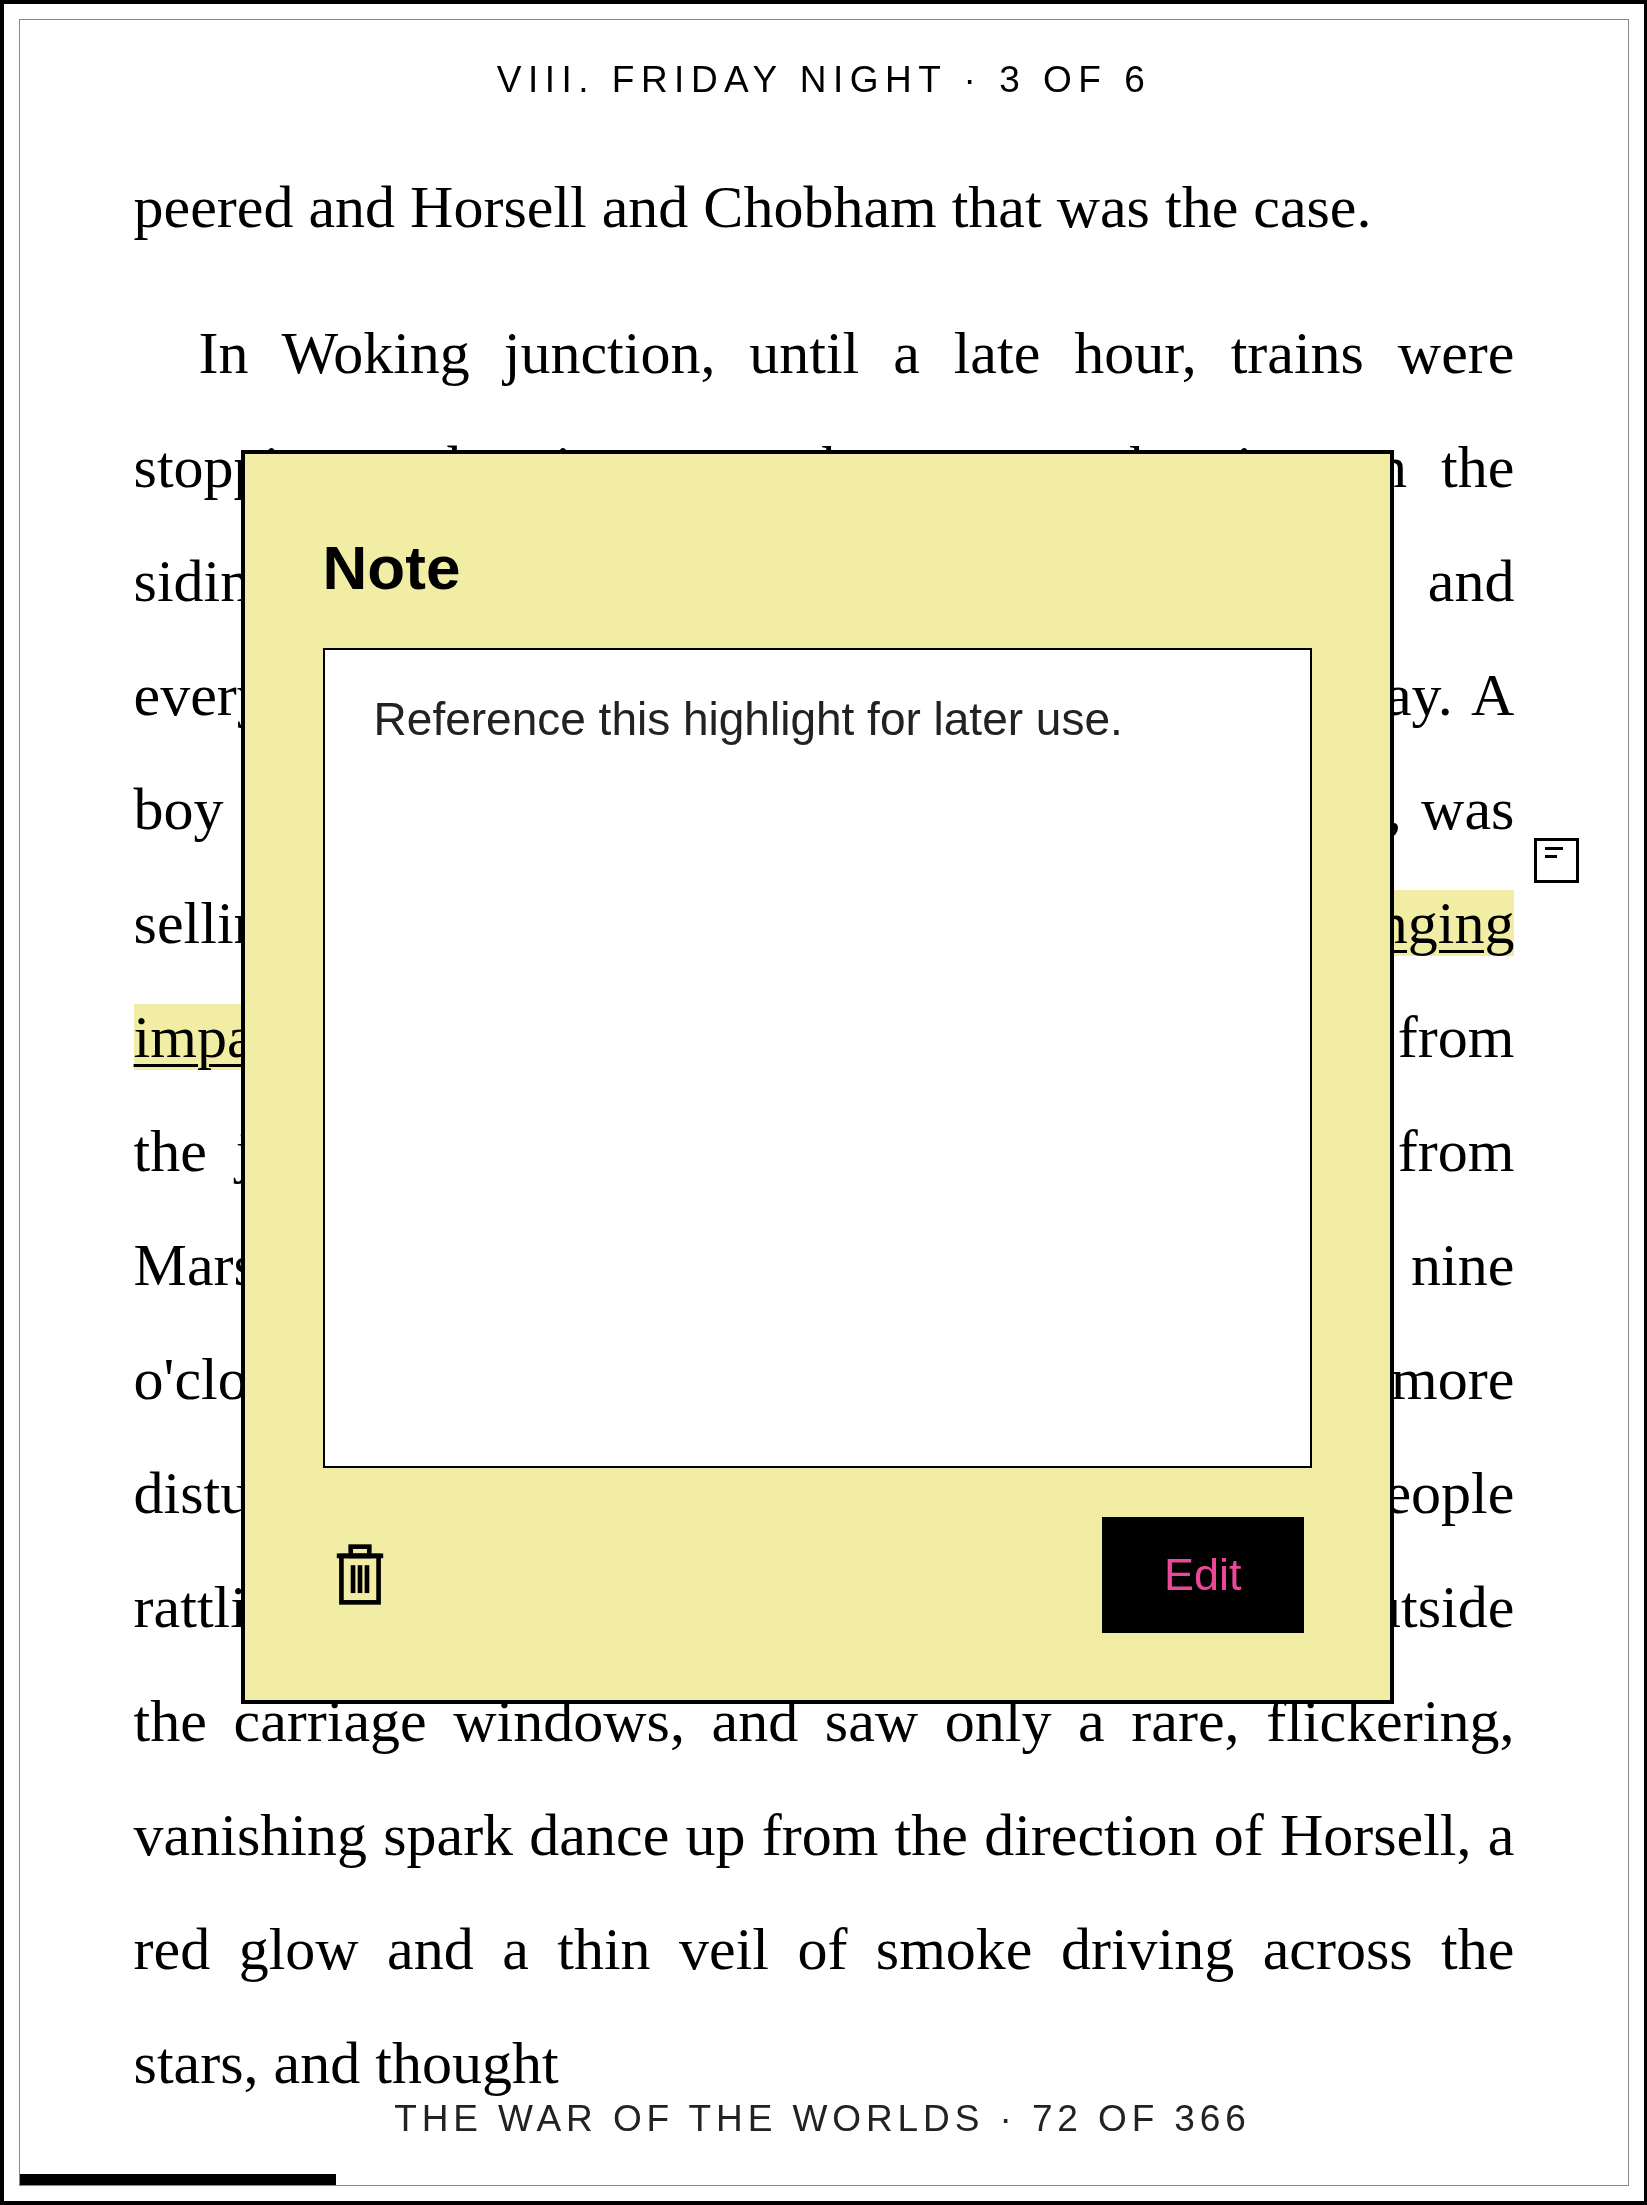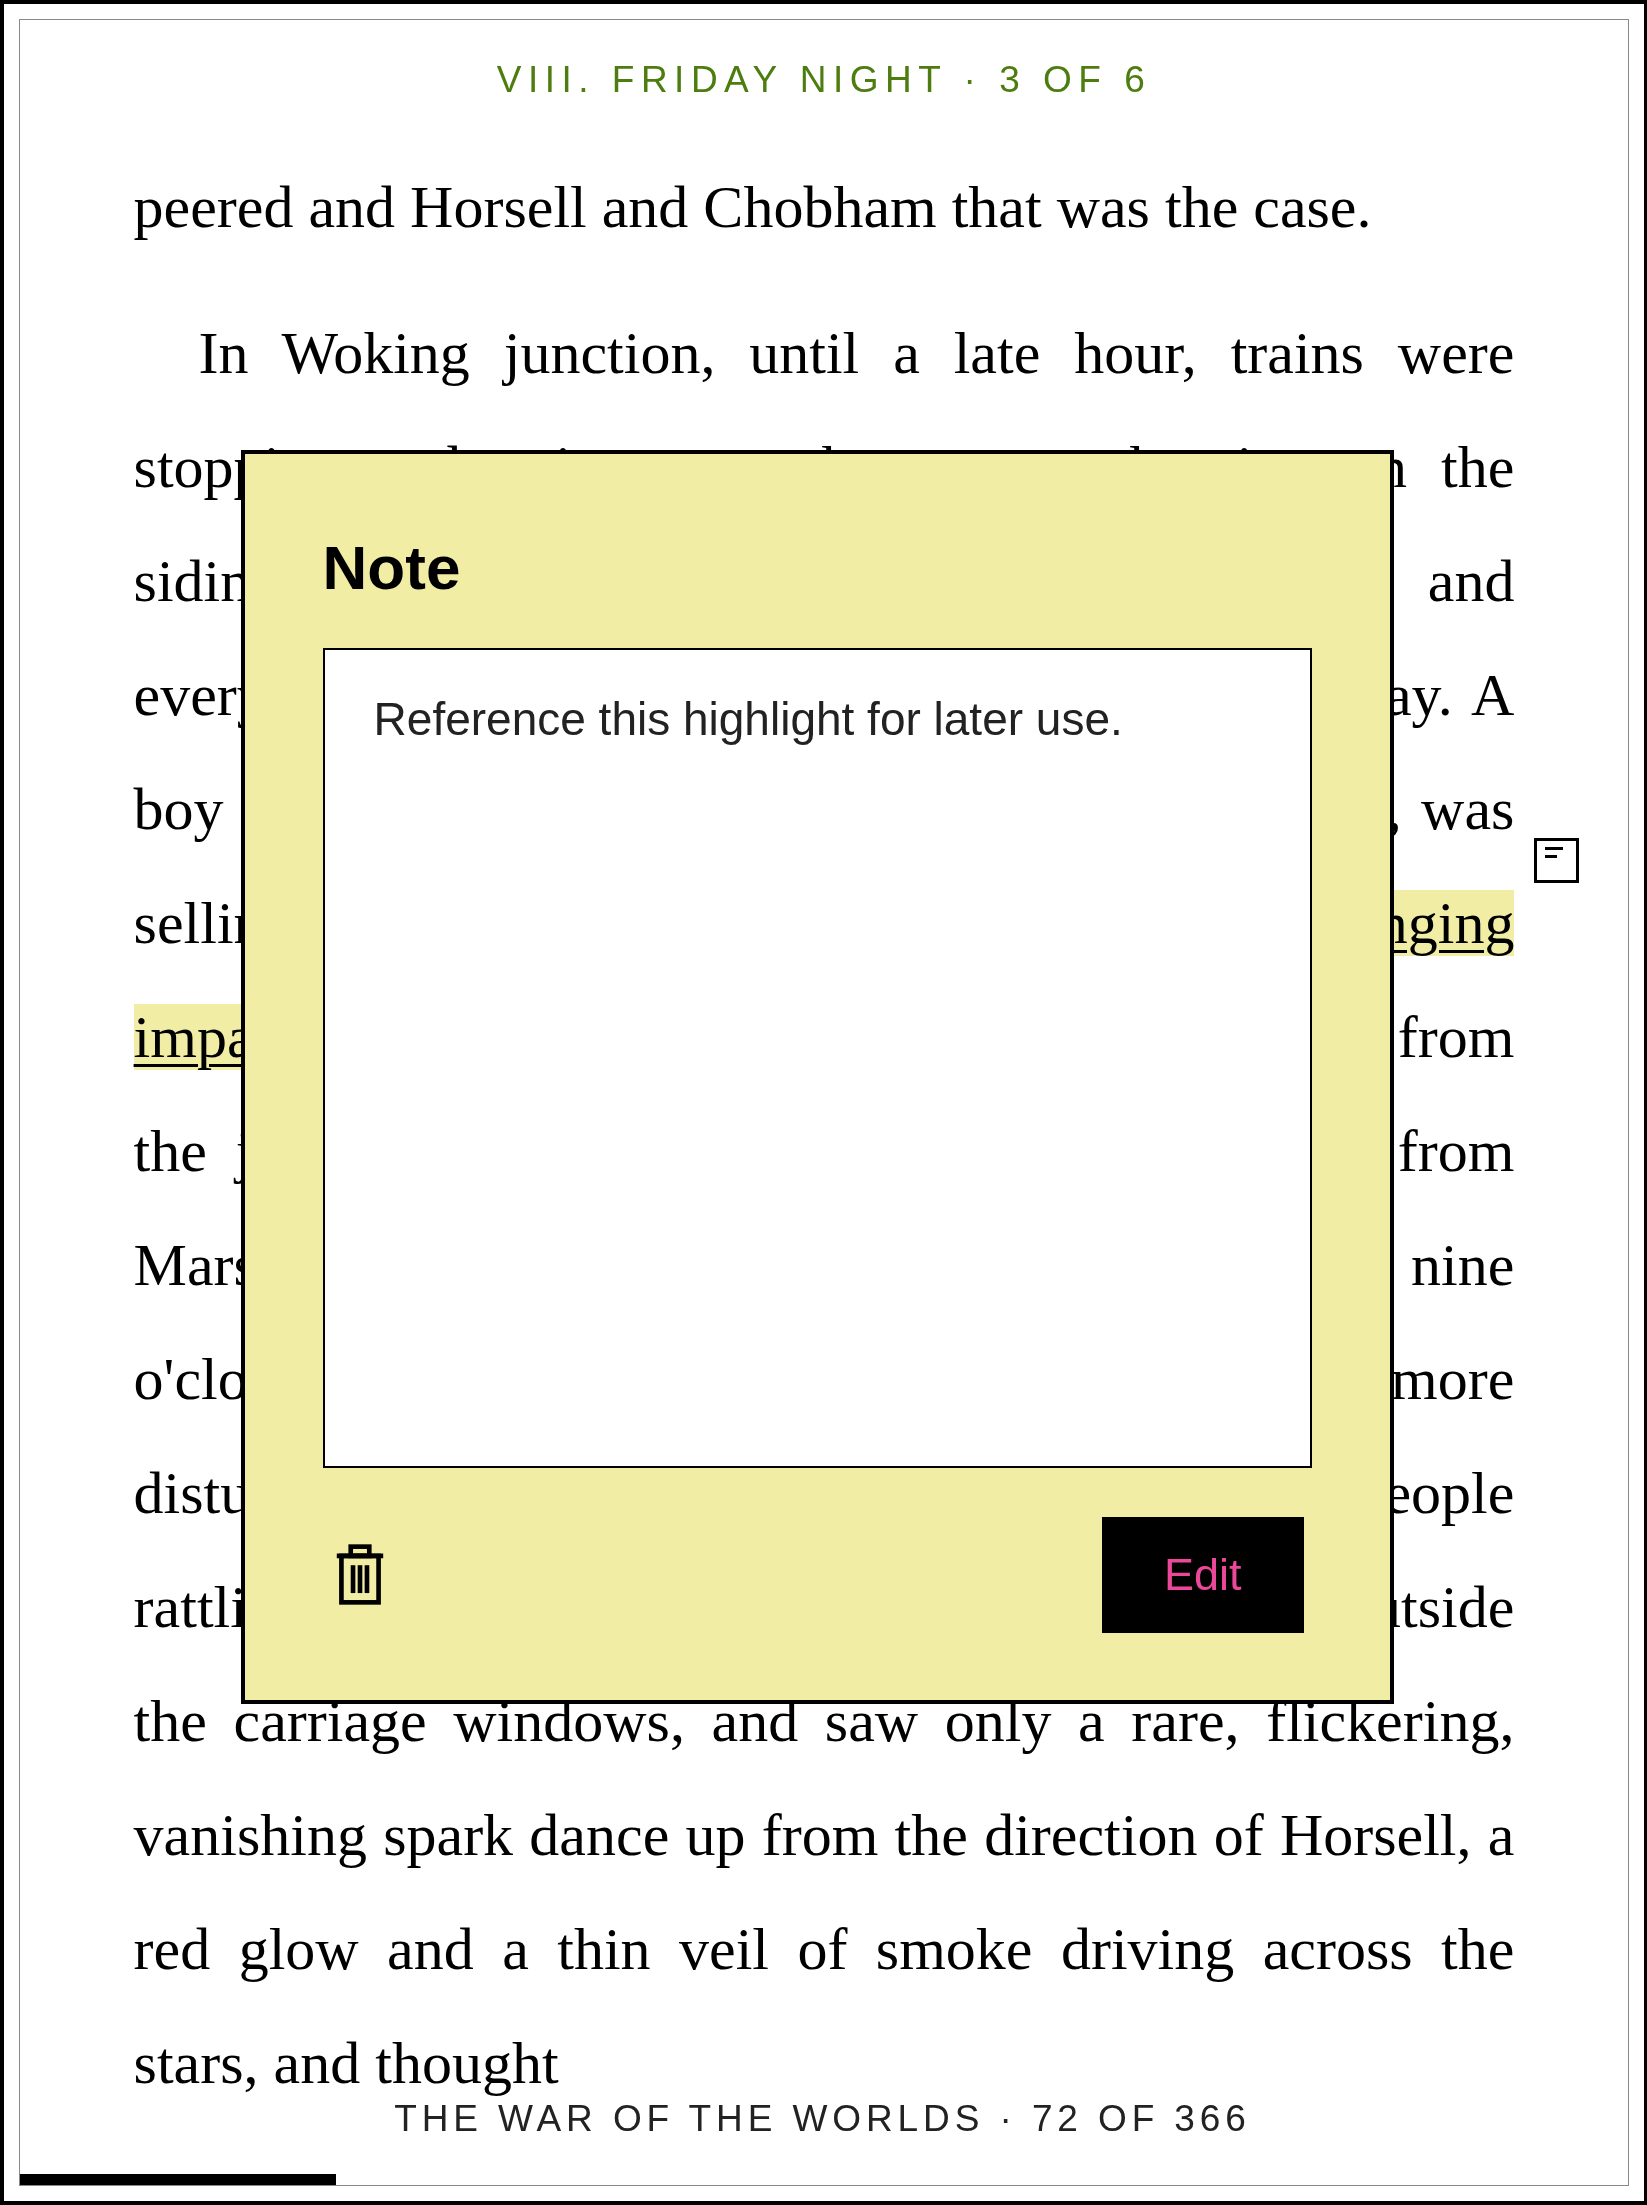--- a/index.html
+++ b/index.html
@@ -13,21 +13,21 @@
     border: 1.6px solid #888;
     background: #fff;
     overflow: hidden;
   }
   .header {
     text-align: center;
     padding-top: 39px;
     font-family: Arial, Helvetica, sans-serif;
     font-size: 37px;
     letter-spacing: 6.5px;
-    color: #4d7c0f;
+    color: #000000;
     font-weight: 500;
   }
   .body-text {
     position: absolute;
     left: 114px; right: 114px; top: 130px;
     font-size: 60px;
     line-height: 1.9;
     text-align: justify;
     font-family: Georgia, 'Times New Roman', serif;
     color: #000;

